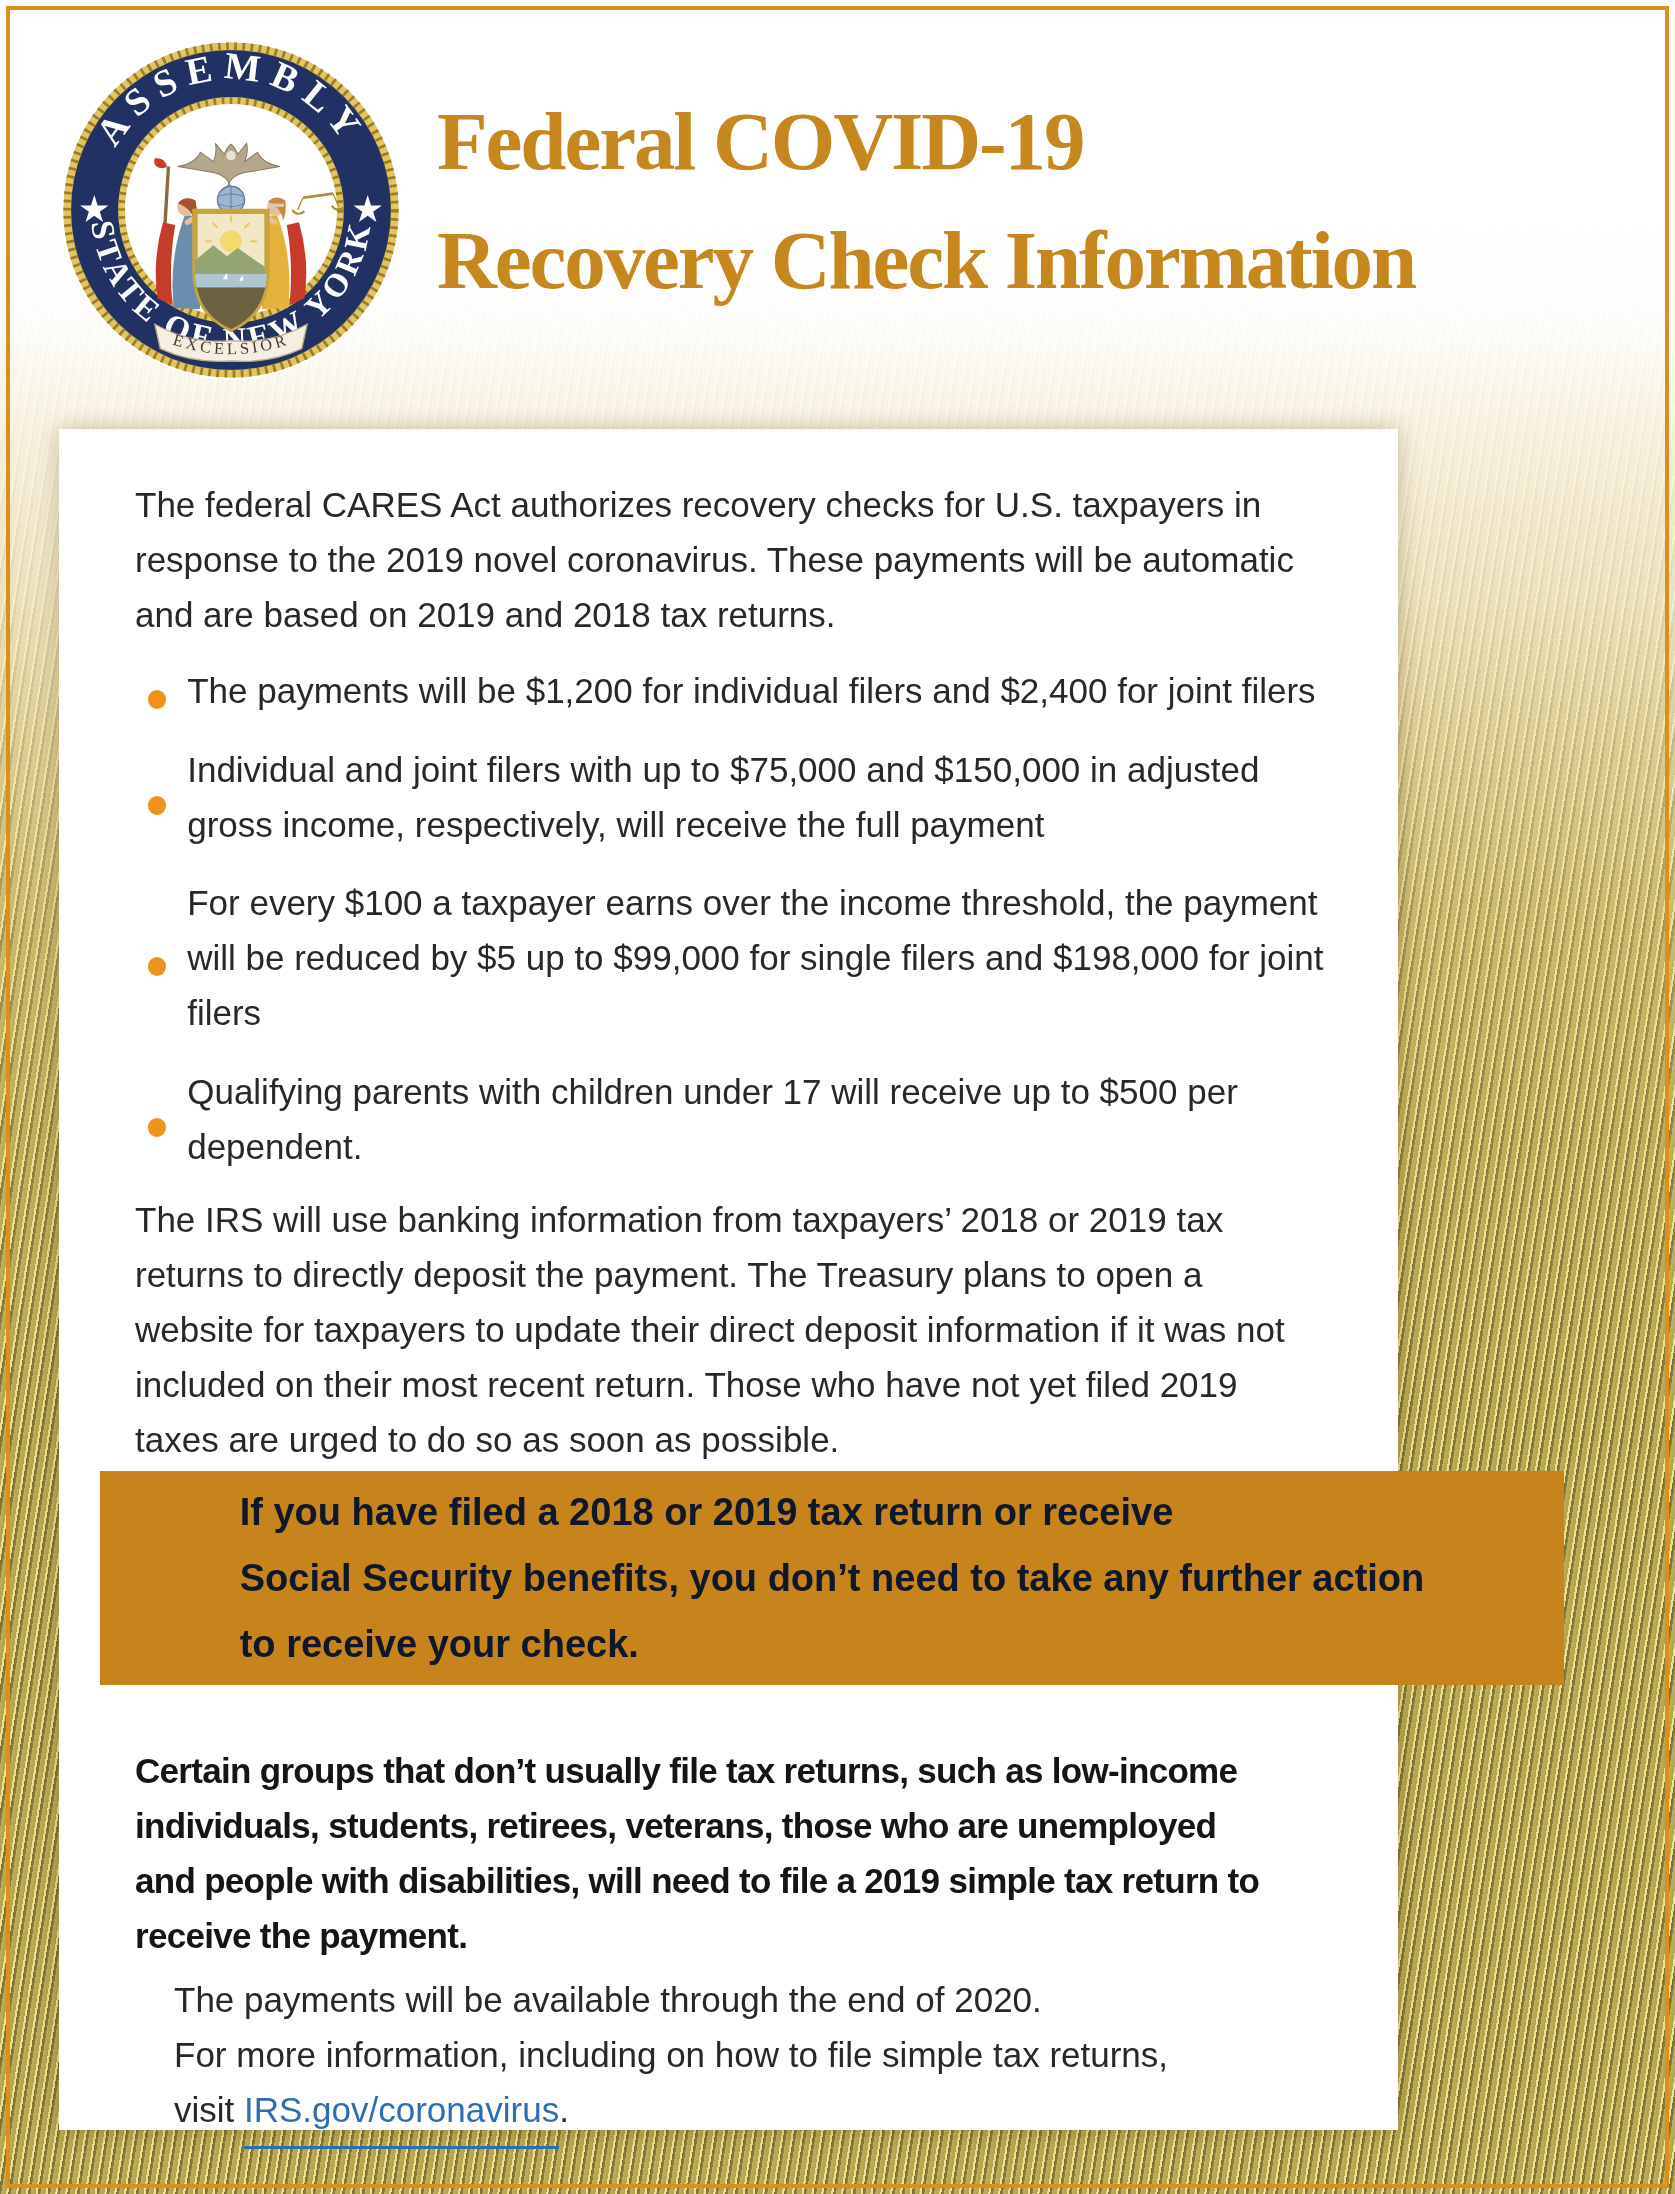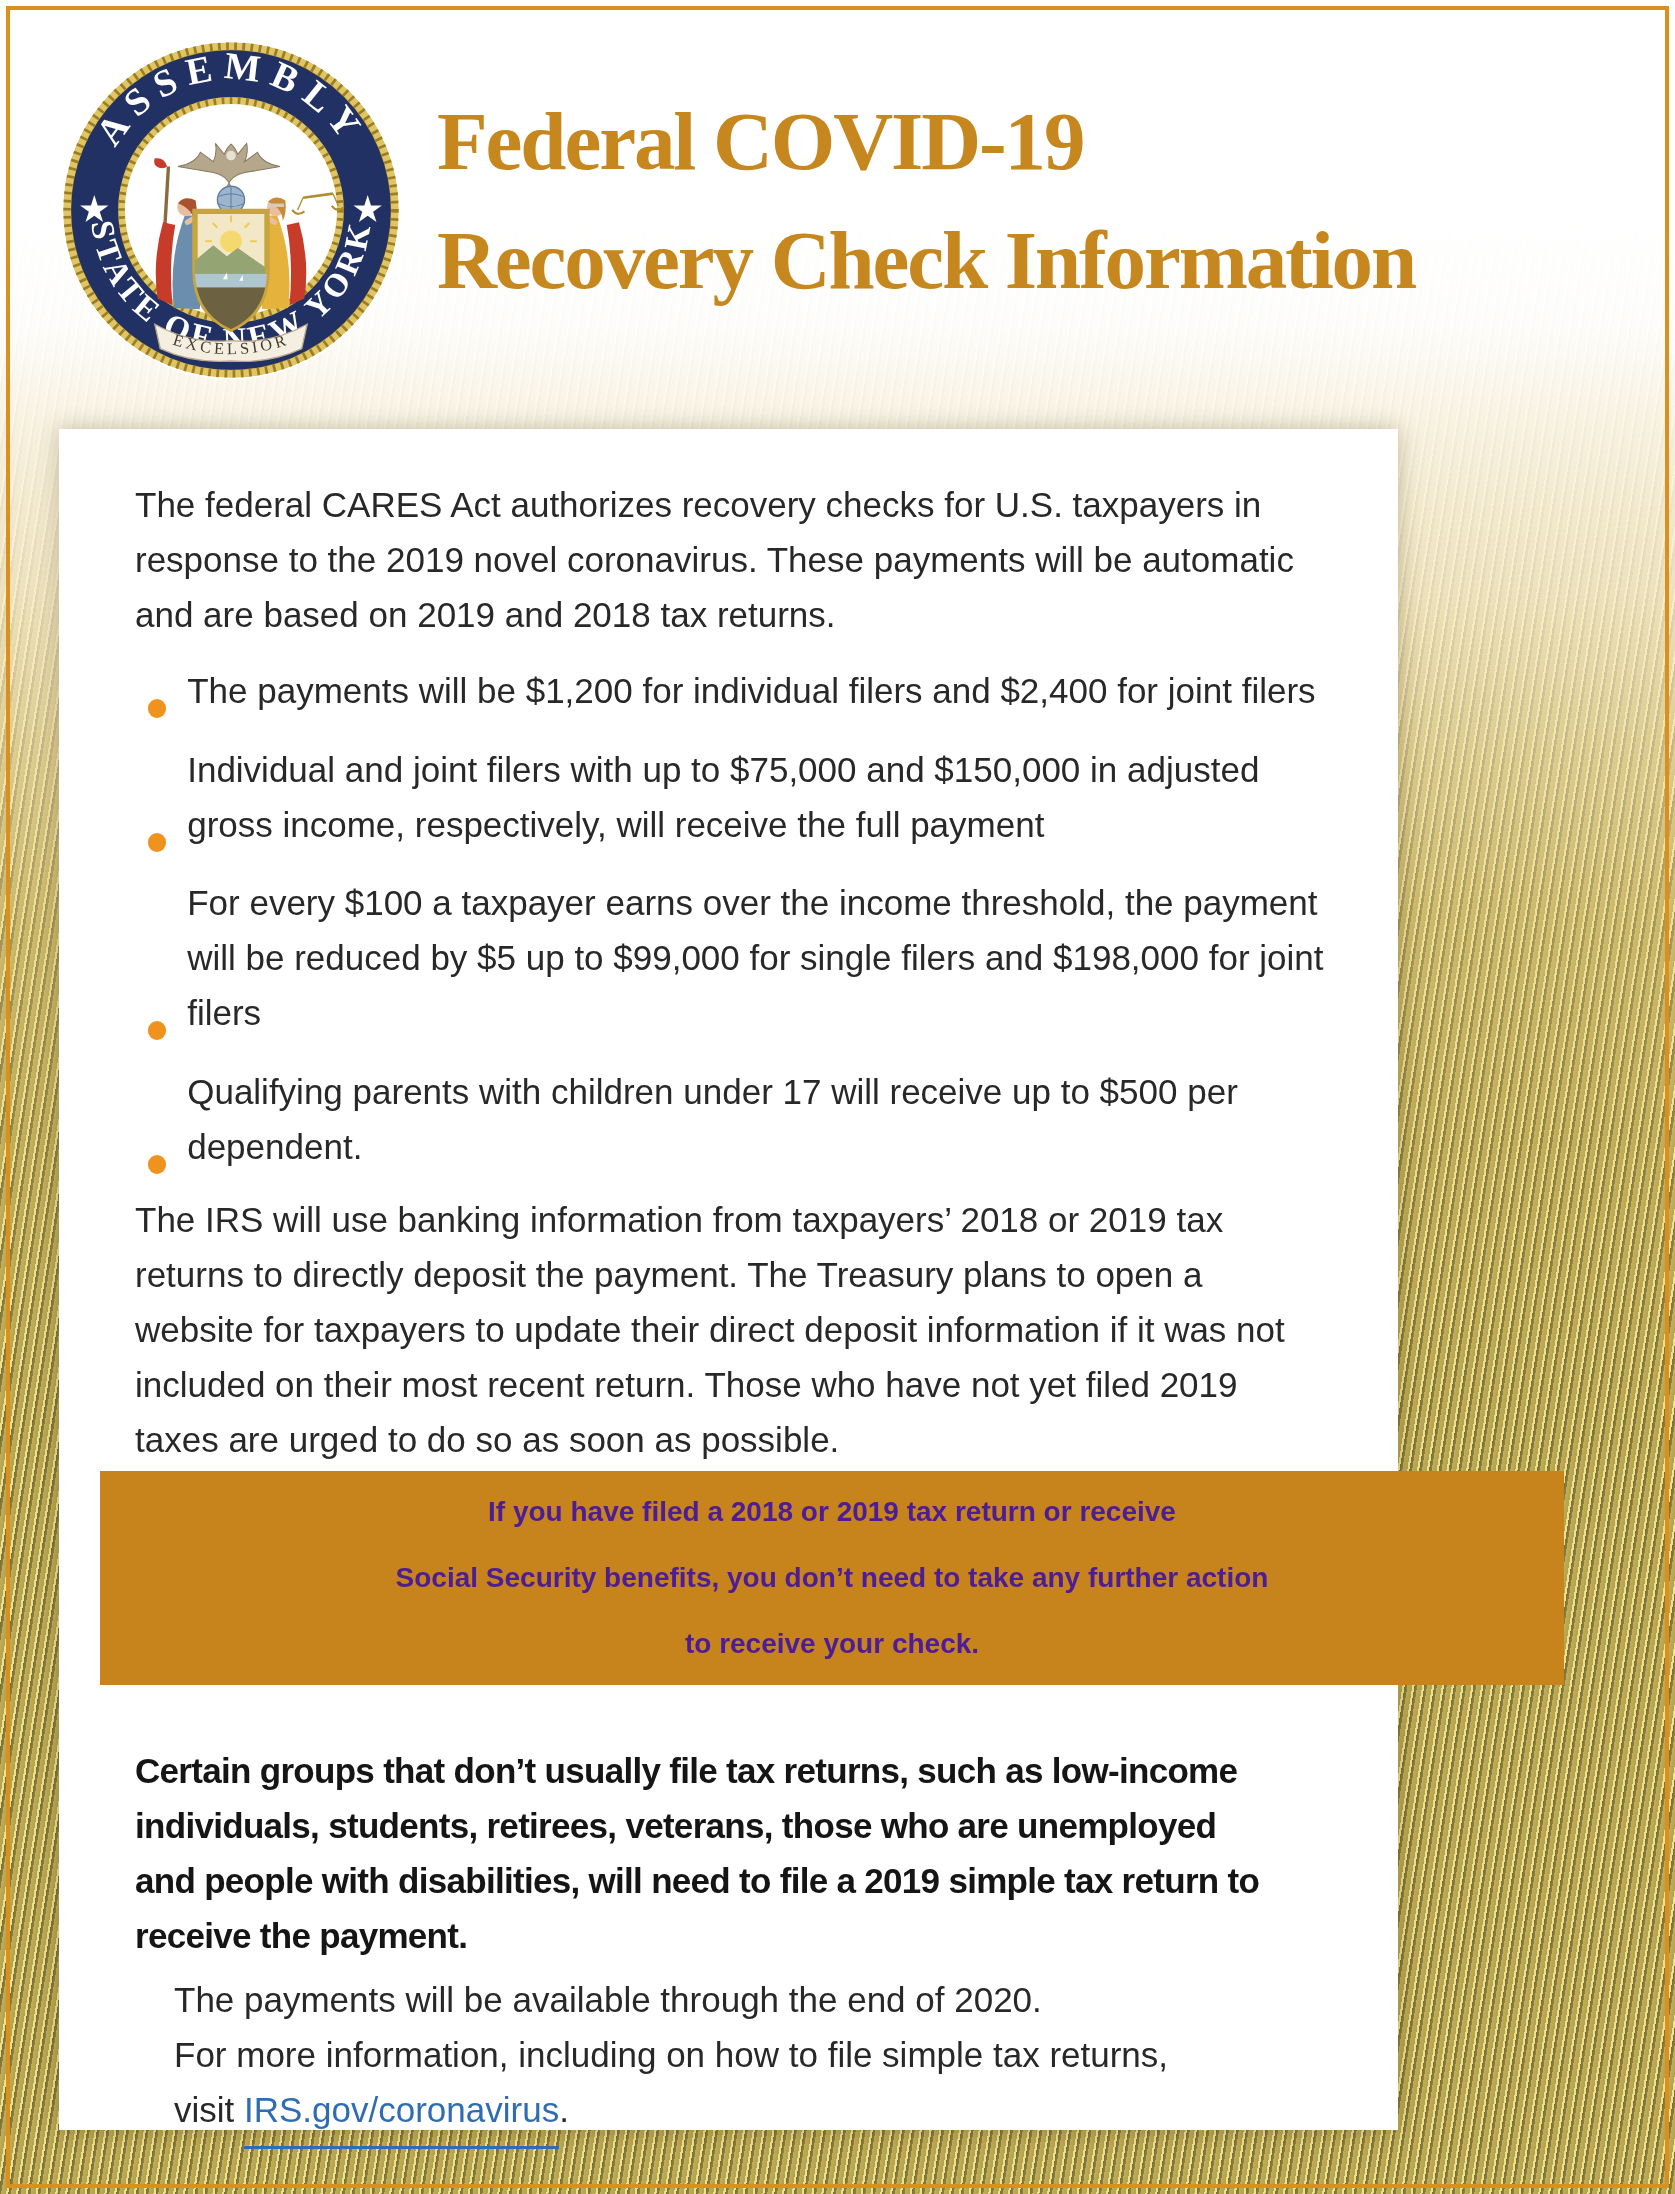--- a/index.html
+++ b/index.html
@@ -42,30 +42,30 @@
     letter-spacing:-2.1px;color:#C6871E;white-space:nowrap;font-family:Liberation Serif, serif;
   }
   .title-line{display:block;}
   .card{
     position:absolute;left:59px;top:429px;width:1339px;height:1701px;z-index:10;
     background:#FFFFFF;box-shadow:0 0 21px rgba(70,50,10,0.28);
     padding:48px 62px 0 76px;box-sizing:border-box;
   }
   .body-text{margin:0;font-size:35px;line-height:55px;color:#282828;white-space:nowrap;}
   .bullets{margin-top:21px;}
-  .bullet{display:flex;margin-top:23.5px;align-items:flex-end;}
+  .bullet{display:flex;margin-top:23.5px;align-items:center;}
   .bullet:first-child{margin-top:0;}
   .dot{flex:0 0 auto;width:18.7px;height:18.7px;border-radius:50%;background:#F0921E;margin:18px 21px 0 12.5px;}
   .bullet-text{font-size:35px;line-height:55px;color:#282828;white-space:nowrap;}
   .para-irs{margin-top:18px;}
   .callout{
     margin:4.2px 0 0 -35px;width:1464px;height:214px;background:#C7841D;
     display:flex;align-items:center;justify-content:center;
   }
-  .callout-text{font-size:28px;line-height:66px;font-weight:700;color:#4c1d95;text-align:center;white-space:nowrap;}
+  .callout-text{font-size:38px;line-height:66px;font-weight:700;color:#0f172a;white-space:nowrap;}
   .groups{margin-top:58px;font-weight:700;color:#151515;letter-spacing:-0.7px;}
   .closing{margin-top:9.7px;margin-left:39px;}
   .link{color:#2E6DB4;text-decoration:none;border-bottom:3.5px solid #2E6DB4;padding-bottom:17px;}
 </style>
 </head>
 <body>
 
 <div class="page">
   <div class="bg-texture"></div>
   <div class="bg-fade"></div>

